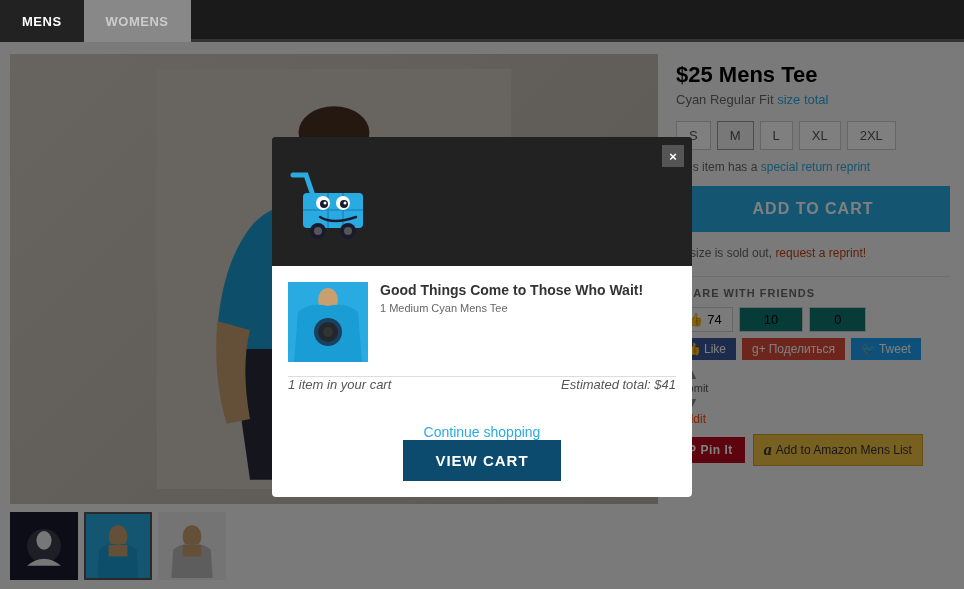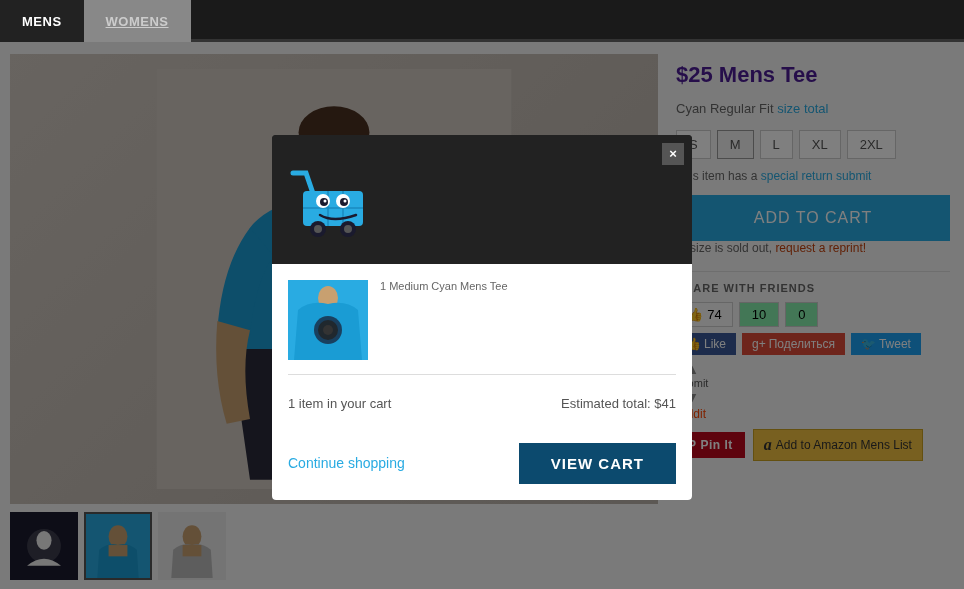--- a/index.html
+++ b/index.html
@@ -22,21 +22,20 @@
       cursor: pointer;
       text-transform: uppercase;
       letter-spacing: 0.5px;
     }
     .nav-tab.active {
       background: #222;
     }
     .nav-tab.inactive {
       background: #888;
       color: #ccc;
-      text-decoration: underline;
     }
     .nav-divider {
       flex: 1;
       background: #1a1a1a;
       border-bottom: 3px solid #333;
     }
 
     
     .main-content {
       display: flex;
@@ -110,22 +109,22 @@
     .thumb-3 { background: #e8e8e8; }
 
     
     .product-info {
       flex: 1;
       padding: 8px 4px;
     }
     .product-price-title {
       font-size: 22px;
       font-weight: bold;
-      color: #4c1d95;
-      margin-bottom: 13px;
+      color: #000000;
+      margin-bottom: 4px;
     }
     .product-subtitle {
       color: #666;
       font-size: 13px;
       margin-bottom: 14px;
     }
     .product-subtitle a {
       color: #29abe2;
       text-decoration: none;
     }
@@ -156,25 +155,25 @@
       color: #29abe2;
       text-decoration: none;
     }
     .add-to-cart-btn {
       width: 100%;
       background: #29abe2;
       color: white;
       border: none;
       padding: 14px;
       font-size: 16px;
-      font-weight: normal;
+      font-weight: bold;
       text-transform: uppercase;
       letter-spacing: 1px;
       cursor: pointer;
-      margin-bottom: 0;
+      margin-bottom: 14px;
     }
     .soldout-msg {
       font-size: 12px;
       color: #666;
       margin-bottom: 16px;
     }
     .soldout-msg a {
       color: #c2410c;
       text-decoration: none;
     }
@@ -232,23 +231,23 @@
       border: none;
       padding: 4px 10px;
       font-size: 12px;
       cursor: pointer;
       display: flex;
       align-items: center;
       gap: 3px;
     }
     .count-box {
       border: 1px solid #ccc;
-      padding: 4px 12px;
+      padding: 4px 24px;
       font-size: 13px;
-      background: #86efac;
+      background: #0f766e;
     }
     .reddit-section {
       display: flex;
       flex-direction: column;
       align-items: flex-start;
       gap: 2px;
       margin-bottom: 8px;
     }
     .reddit-arrows {
       display: flex;
@@ -397,33 +396,35 @@
       font-size: 14px;
       color: #333;
       margin-bottom: 4px;
     }
     .cart-item-variant {
       font-size: 11px;
       color: #666;
     }
     .cart-summary {
       border-top: 1px solid #ddd;
-      padding-top: 21px;
+      padding-top: 0;
       display: flex;
       justify-content: space-between;
       font-size: 13px;
       color: #555;
       margin-bottom: 16px;
+      font-style: italic;
     }
     .modal-footer {
       background: #fff;
       padding: 0 16px 16px;
       display: flex;
       justify-content: space-between;
       align-items: center;
+      flex-direction: column;
     }
     .continue-link {
       color: #29abe2;
       text-decoration: none;
       font-size: 14px;
       cursor: pointer;
     }
     .view-cart-btn {
       background: #0c4a6e;
       color: white;
@@ -517,21 +518,21 @@
     <div class="size-selector">
       <button class="size-btn">S</button>
       <button class="size-btn selected">M</button>
       <button class="size-btn">L</button>
       <button class="size-btn">XL</button>
       <button class="size-btn">2XL</button>
     </div>
 
     <div class="return-policy">
       <span>This item has a </span>
-      <a>special return submit</a>
+      <a>special return reprint</a>
     </div>
 
     <button class="add-to-cart-btn">ADD TO CART</button>
 
     <div class="soldout-msg">
       <span>ur size is sold out, </span>
       <a>request a reprint!</a>
     </div>
 
     <hr class="divider">
@@ -633,20 +634,21 @@
 
               <ellipse cx="40" cy="18" rx="10" ry="12" fill="#c8a070"></ellipse>
               <path d="M10 30 Q22 20 40 24 Q58 20 70 30 L74 80 L6 80 Z" fill="#1a9cd4"></path>
 
               <circle cx="40" cy="50" r="14" fill="#1a1a2e" opacity="0.7"></circle>
               <circle cx="40" cy="50" r="10" fill="#222" opacity="0.8"></circle>
               <circle cx="40" cy="50" r="5" fill="#333"></circle>
             </svg>
           </div>
           <div class="cart-item-info">
+            <div class="cart-item-name">Good Things Come to Those Who Wait!</div>
             <div class="cart-item-variant">1 Medium Cyan Mens Tee</div>
           </div>
         </div>
         <div class="cart-summary">
           <span>1 item in your cart</span>
           <span>Estimated total: $41</span>
         </div>
       </div>
 
       <div class="modal-footer">

